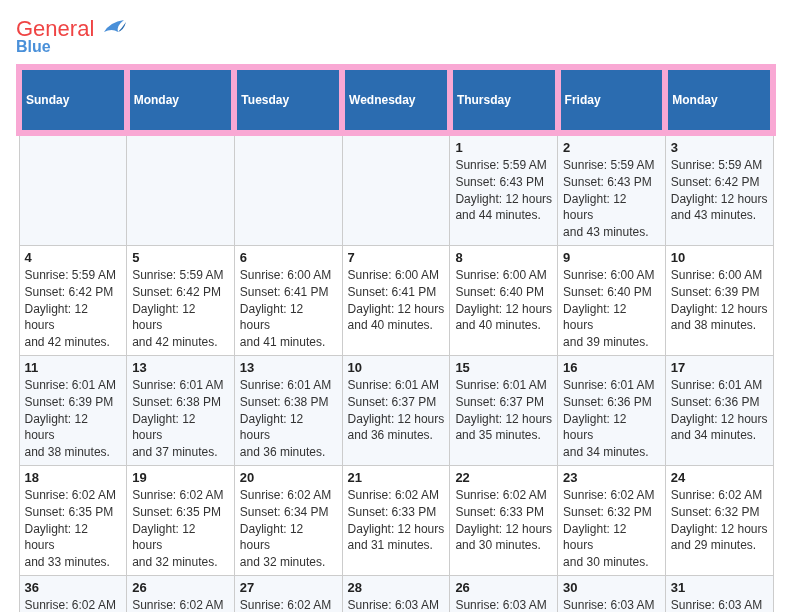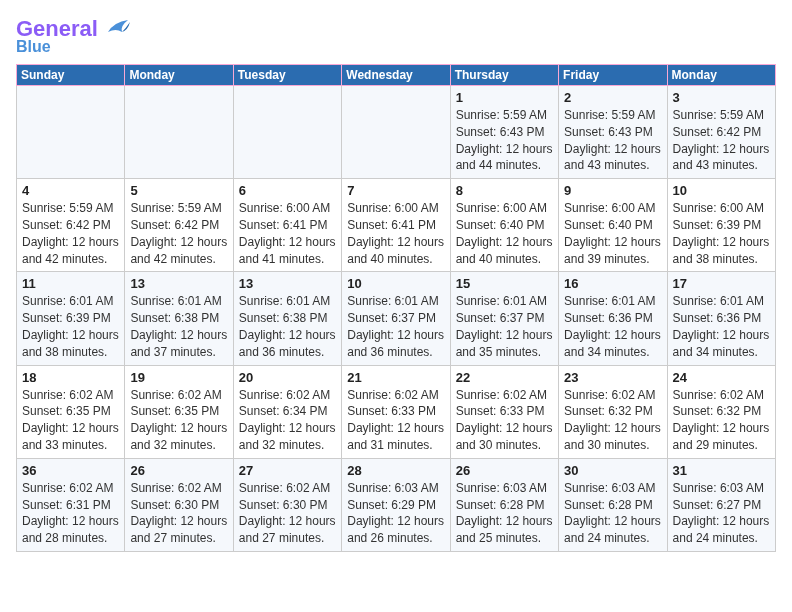--- a/index.html
+++ b/index.html
@@ -34,25 +34,25 @@
       font-weight: normal;
     }
     .calendar {
       width: 100%;
       border-collapse: collapse;
       font-size: 11px;
     }
     .calendar thead th {
       background: #2b6cb0;
       color: #fff;
-      padding: 3px 4px;
+      padding: 23px 4px;
       text-align: left;
       font-size: 12px;
       font-weight: bold;
-      border: 1px solid #f9a8d4;
+      border: 6px solid #f9a8d4;
     }
     .calendar tbody td {
       vertical-align: top;
       border: 1px solid #ccc;
       padding: 4px 5px;
       width: 108px;
       min-height: 80px;
       background: #fff;
     }
     .calendar tbody tr:nth-child(odd) td {
@@ -74,21 +74,21 @@
       line-height: 1.4;
     }
     .empty { background: #f5f8fc !important; }
   </style>
 </head>
 <body>
 
 <div class="header">
   <div class="logo">
     <div style="display:flex;align-items:center;">
-      <span style="font-size:22px;font-weight:bold;color:#8b5cf6;">General</span>
+      <span style="font-size:22px;font-weight:normal;color:#ef4444;">General</span>
       <svg width="32" height="22" viewBox="0 0 32 22" style="margin-left:2px;">
         <path d="M8 14 Q14 4 28 2 Q20 8 22 14 Q16 10 8 14Z" fill="#4a90d9"></path>
         <path d="M22 14 Q26 10 30 4 Q28 12 22 14Z" fill="#2b6cb0"></path>
       </svg>
     </div>
     <span style="font-size:16px;font-weight:bold;color:#4a90d9;margin-top:-4px;display:block;">Blue</span>
   </div>
   <div class="title-area">
     <h1></h1>
     <h2></h2>

